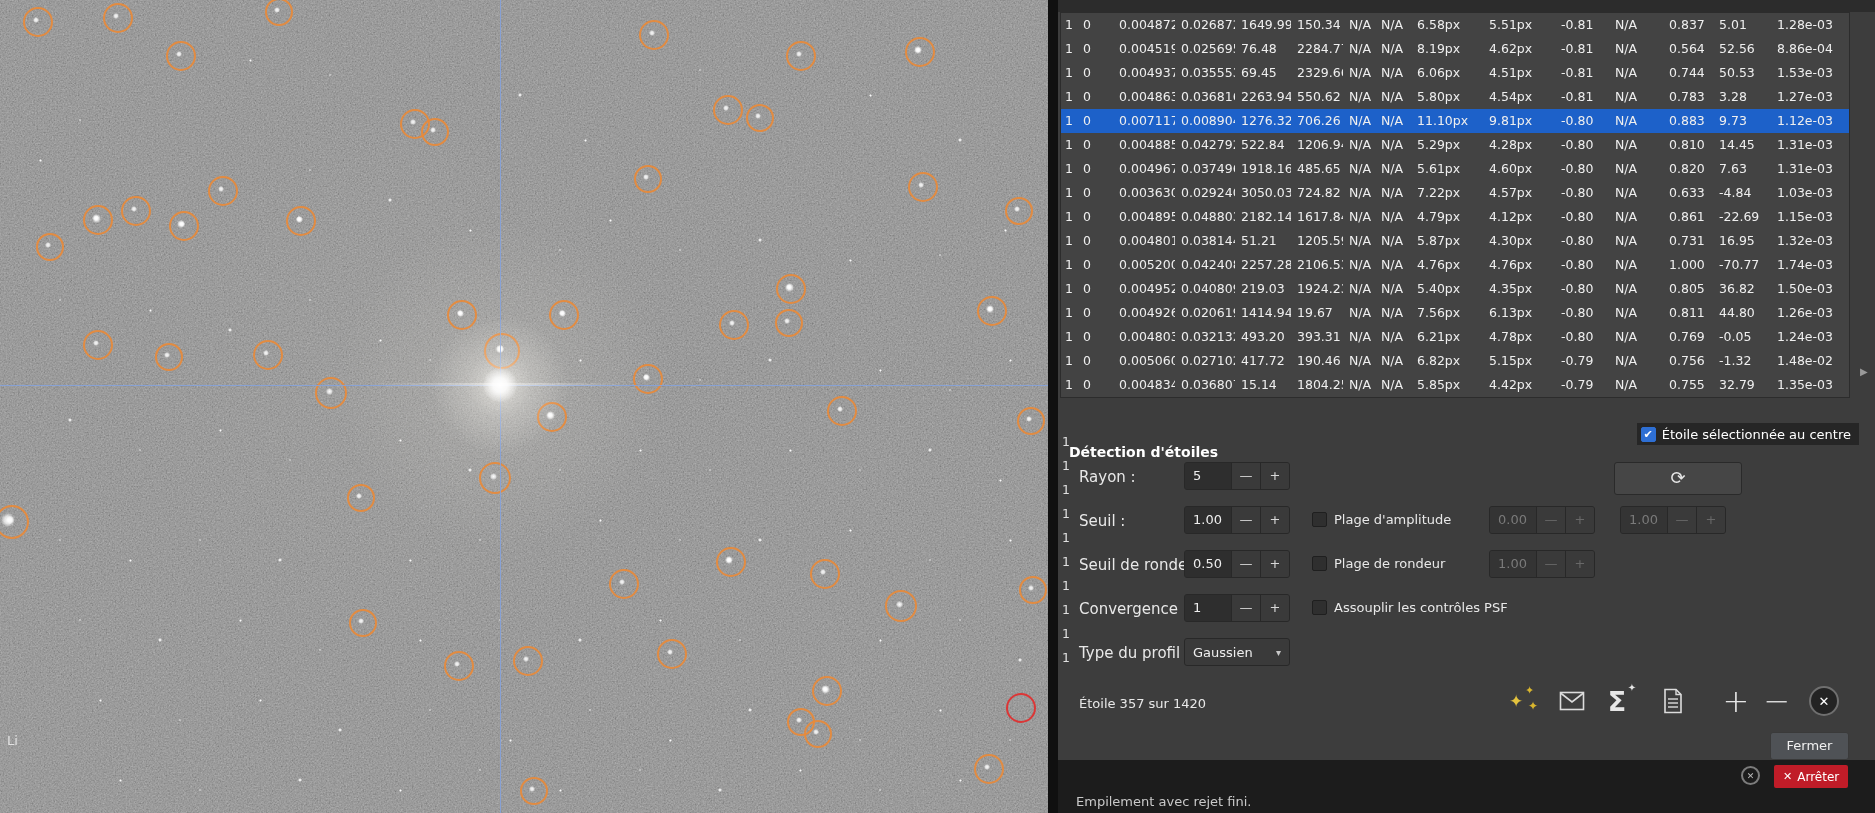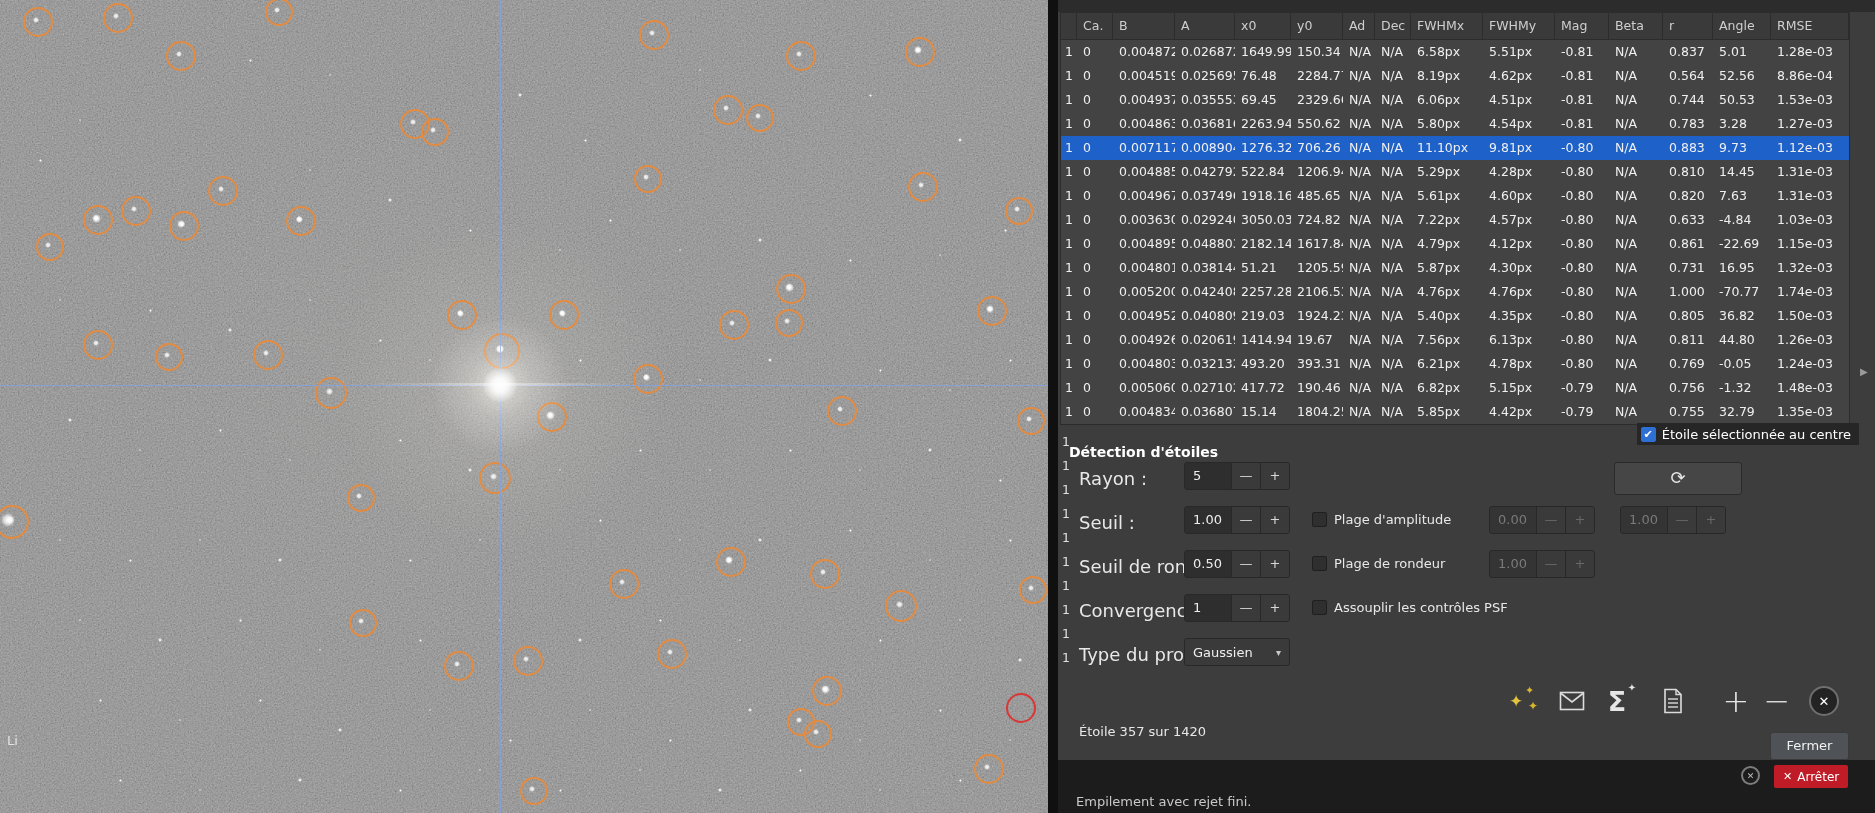--- a/index.html
+++ b/index.html
@@ -37,36 +37,36 @@
   .td.idx,.th.idx{padding-left:4px;}
   .tr.sel{background:#1d61c9;}
   .scroll-arrow{position:absolute;left:802px;top:366px;color:#9a9a9a;font-size:10px;}
   .strip1{position:absolute;left:4px;color:#e0e0e0;font-size:12.5px;line-height:24px;}
   .center-check{position:absolute;right:16px;top:423px;height:22px;background:#262626;
       display:flex;align-items:center;gap:6px;padding:0 8px 0 4px;}
   .cb{width:15px;height:15px;box-sizing:border-box;background:#2f2f2f;border:1px solid #1f1f1f;border-radius:2px;}
   .cb.checked{background:#2e6fd4;border-color:#2e6fd4;color:#fff;font-size:11px;line-height:14px;text-align:center;}
   .cc-label{color:#fff;font-size:13px;white-space:nowrap;}
   .sec-title{position:absolute;left:11px;top:444px;color:#fff;font-size:14px;font-weight:bold;}
-  .lbl{position:absolute;color:#e8e8e8;font-size:18px;white-space:nowrap;}
+  .lbl{position:absolute;color:#e8e8e8;font-size:15px;white-space:nowrap;}
   .spin{position:absolute;display:flex;height:28px;box-sizing:border-box;background:#333;
       border:1px solid #282828;border-radius:3px;overflow:hidden;}
   .spin-val{width:46px;box-sizing:border-box;padding-left:8px;line-height:26px;font-size:13px;color:#eee;background:#2e2e2e;}
   .spin-btn{width:29px;box-sizing:border-box;text-align:center;line-height:26px;color:#d8d8d8;font-size:13px;
       border-left:1px solid #282828;background:#3a3a3a;cursor:default;}
   .spin.dis .spin-val{color:#7a7a7a;background:#343434;}
   .spin.dis .spin-btn{color:#686868;}
   .dropdown{position:absolute;width:106px;height:28px;box-sizing:border-box;background:#3a3a3a;border:1px solid #282828;
       border-radius:3px;display:flex;align-items:center;justify-content:space-between;padding:0 8px;color:#eee;font-size:13px;}
   .dd-arrow{color:#c8c8c8;font-size:10px;}
   .refresh-btn{position:absolute;left:556px;top:462px;width:126px;height:31px;background:#464646;border:1px solid #2a2a2a;
       border-radius:3px;color:#e6e6e6;font-size:18px;text-align:center;line-height:29px;}
   .cb-row{position:absolute;display:flex;align-items:center;gap:7px;}
   .cb-label{color:#e8e8e8;font-size:13px;white-space:nowrap;}
-  .status-star{position:absolute;left:21px;top:724px;color:#e8e8e8;font-size:13px;}
+  .status-star{position:absolute;left:21px;top:696px;color:#e8e8e8;font-size:13px;}
   .iconbtn{position:absolute;top:683px;height:36px;display:flex;align-items:center;justify-content:center;color:#e6e6e6;}
   .sparkles{position:relative;width:40px;height:36px;}
   .sp{position:absolute;color:#e4c33e;}
   .sp1{left:2px;top:8px;font-size:17px;}
   .sp2{left:18px;top:1px;font-size:11px;color:#d8b52e;}
   .sp3{left:21px;top:16px;font-size:12px;color:#d8b52e;}
   .sigma{font-size:27px;font-weight:bold;position:relative;}
   .sigma .mini{position:absolute;right:-10px;top:-4px;font-size:10px;font-weight:normal;color:#e6e6e6;}
   .bigpm{font-size:32px;font-weight:300;}
   .closecirc{width:30px;height:30px;border-radius:50%;background:#232323;border:2px solid#6f6f6f;box-sizing:border-box;
@@ -322,37 +322,20 @@
   <div class="haze h3"></div>
   <div class="haze core"></div>
   <div class="img-label">Li</div>
 </div>
 <div class="gap"></div>
 
 <div class="panel">
   <div class="topstrip"></div>
 
   <div class="tablewrap">
-    <div class="thead">
-        <div class="th idx"></div>
-        <div class="th">Ca.</div>
-        <div class="th">B</div>
-        <div class="th">A</div>
-        <div class="th">x0</div>
-        <div class="th">y0</div>
-        <div class="th">Ad</div>
-        <div class="th">Dec</div>
-        <div class="th">FWHMx</div>
-        <div class="th">FWHMy</div>
-        <div class="th">Mag</div>
-        <div class="th">Beta</div>
-        <div class="th">r</div>
-        <div class="th">Angle</div>
-        <div class="th">RMSE</div>
-      </div>
     <div>
         <div class="tr">
           <div class="td idx">1</div>
           <div class="td">0</div>
           <div class="td">0.004872</div>
           <div class="td">0.026872</div>
           <div class="td">1649.99</div>
           <div class="td">150.34</div>
           <div class="td">N/A</div>
           <div class="td">N/A</div>
@@ -593,21 +576,21 @@
           <div class="td">417.72</div>
           <div class="td">190.46</div>
           <div class="td">N/A</div>
           <div class="td">N/A</div>
           <div class="td">6.82px</div>
           <div class="td">5.15px</div>
           <div class="td">-0.79</div>
           <div class="td">N/A</div>
           <div class="td">0.756</div>
           <div class="td">-1.32</div>
-          <div class="td">1.48e-03</div>
+          <div class="td">1.48e-02</div>
         </div>
         <div class="tr">
           <div class="td idx">1</div>
           <div class="td">0</div>
           <div class="td">0.004834</div>
           <div class="td">0.036807</div>
           <div class="td">15.14</div>
           <div class="td">1804.25</div>
           <div class="td">N/A</div>
           <div class="td">N/A</div>

